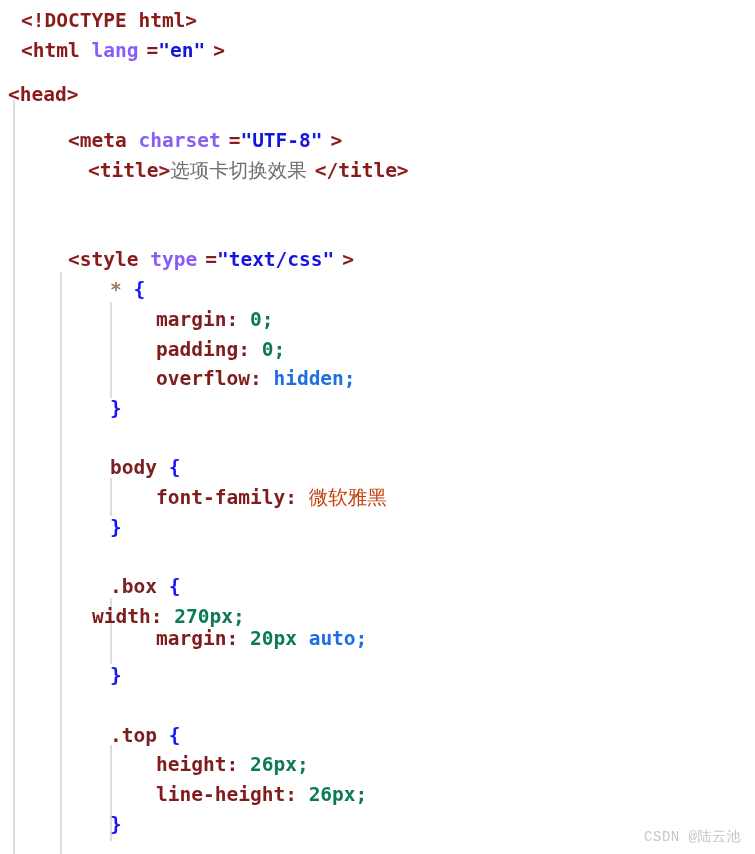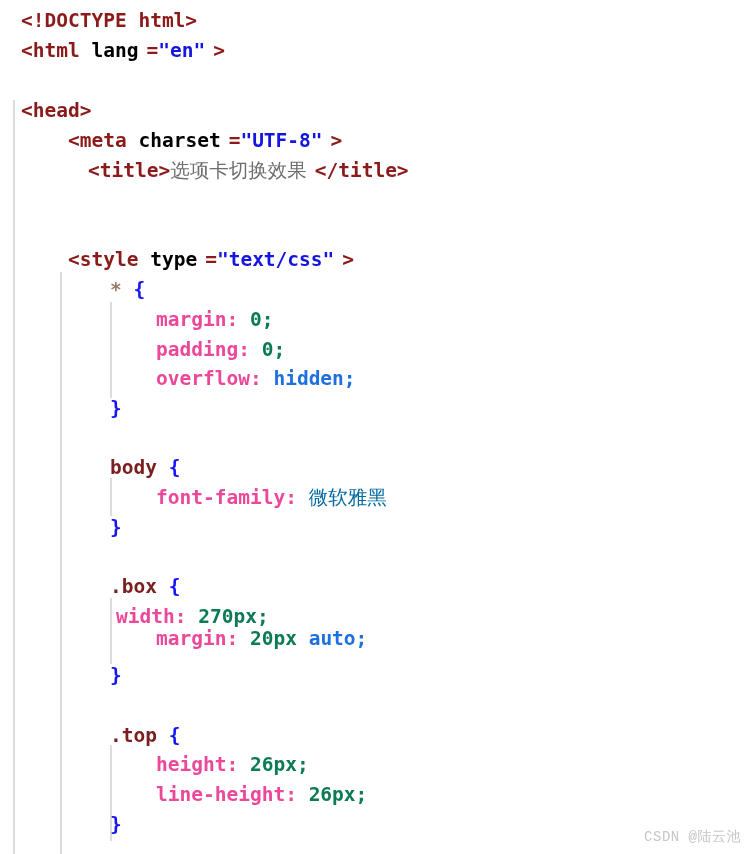--- a/index.html
+++ b/index.html
@@ -41,29 +41,29 @@
     height: 29.5px;
     line-height: 29.5px;
     white-space: pre;
     font-size: 19.5px;
     font-weight: bold;
     letter-spacing: 0px;
   }
 
   
   .t-tag      { color: #8b1a1a; margin-left: 8px; }
-  .t-attr     { color: #000000; }
+  .t-attr     { color: #8b5cf6; }
   .t-val      { color: #1515e0; }
   .t-sel      { color: #7a1f1f; }
   .t-star     { color: #9a7b6b; }
   .t-brace    { color: #1515f5; }
-  .t-prop     { color: #ec4899; }
+  .t-prop     { color: #7f1d1d; }
   .t-num      { color: #0b7a55; }
   .t-kw       { color: #1e6fe0; }
-  .t-cn       { color: #0369a1; font-family: "DejaVu Sans", "Liberation Sans", sans-serif; font-weight: normal; }
+  .t-cn       { color: #c2410c; font-family: "DejaVu Sans", "Liberation Sans", sans-serif; font-weight: normal; }
   .t-cntitle  { color: #6e6e6e; font-family: "DejaVu Sans", "Liberation Sans", sans-serif; font-weight: normal; }
 
   
   #watermark {
     position: absolute;
     right: 14px;
     bottom: 8px;
     font-family: Liberation Mono, monospace;
     font-size: 14px;
     color: #c6c6c6;
@@ -82,38 +82,38 @@
       <div class="indent-guide" style="left: 110px; top: 302px; height: 96px;"></div>
       <div class="indent-guide" style="left: 110px; top: 478px; height: 38px;"></div>
       <div class="indent-guide" style="left: 110px; top: 598px; height: 66px;"></div>
       <div class="indent-guide" style="left: 110px; top: 745px; height: 96px;"></div>
     </div>
 
   <div class="code-lines" id="code-lines">
       <div class="code-line" style="top: 6px; padding-left: 13px;"><span class="t-tag">&lt;!DOCTYPE html&gt;</span></div>
       <div class="code-line" style="top: 36px; padding-left: 13px;"><span class="t-tag">&lt;html </span><span class="t-attr">lang</span><span class="t-tag">=</span><span class="t-val">"en"</span><span class="t-tag">&gt;</span></div>
       <div class="code-line" style="top: 66px; padding-left: 13px;"></div>
-      <div class="code-line" style="top: 96px; padding-left: 13px;"><span class="t-tag">&lt;head&gt;</span></div>
+      <div class="code-line" style="top: 80px; "><span class="t-tag">&lt;head&gt;</span></div>
       <div class="code-line" style="top: 126px; padding-left: 60px;"><span class="t-tag">&lt;meta </span><span class="t-attr">charset</span><span class="t-tag">=</span><span class="t-val">"UTF-8"</span><span class="t-tag">&gt;</span></div>
       <div class="code-line" style="top: 156px; padding-left: 80px;"><span class="t-tag">&lt;title&gt;</span><span class="t-cntitle">选项卡切换效果</span><span class="t-tag">&lt;/title&gt;</span></div>
       <div class="code-line" style="top: 186px; padding-left: 60px;"></div>
       <div class="code-line" style="top: 216px; padding-left: 60px;"></div>
       <div class="code-line" style="top: 245px; padding-left: 60px;"><span class="t-tag">&lt;style </span><span class="t-attr">type</span><span class="t-tag">=</span><span class="t-val">"text/css"</span><span class="t-tag">&gt;</span></div>
       <div class="code-line" style="top: 275px; padding-left: 110px;"><span class="t-star">* </span><span class="t-brace">{</span></div>
       <div class="code-line" style="top: 305px; padding-left: 156px;"><span class="t-prop">margin</span><span class="t-prop">: </span><span class="t-num">0;</span></div>
       <div class="code-line" style="top: 335px; padding-left: 156px;"><span class="t-prop">padding</span><span class="t-prop">: </span><span class="t-num">0;</span></div>
       <div class="code-line" style="top: 364px; padding-left: 156px;"><span class="t-prop">overflow</span><span class="t-prop">: </span><span class="t-kw">hidden;</span></div>
       <div class="code-line" style="top: 394px; padding-left: 110px;"><span class="t-brace">}</span></div>
       <div class="code-line" style="top: 424px; padding-left: 110px;"></div>
       <div class="code-line" style="top: 453px; padding-left: 110px;"><span class="t-sel">body </span><span class="t-brace">{</span></div>
       <div class="code-line" style="top: 483px; padding-left: 156px;"><span class="t-prop">font-family</span><span class="t-prop">: </span><span class="t-cn">微软雅黑</span></div>
       <div class="code-line" style="top: 513px; padding-left: 110px;"><span class="t-brace">}</span></div>
       <div class="code-line" style="top: 543px; padding-left: 110px;"></div>
       <div class="code-line" style="top: 572px; padding-left: 110px;"><span class="t-sel">.box </span><span class="t-brace">{</span></div>
-      <div class="code-line" style="top: 602px; padding-left: 116px;"><span class="t-prop">width</span><span class="t-prop">: </span><span class="t-num">270px;</span></div>
+      <div class="code-line" style="top: 602px; padding-left: 92px;"><span class="t-prop">width</span><span class="t-prop">: </span><span class="t-num">270px;</span></div>
       <div class="code-line" style="top: 624px; padding-left: 156px;"><span class="t-prop">margin</span><span class="t-prop">: </span><span class="t-num">20px </span><span class="t-kw">auto;</span></div>
       <div class="code-line" style="top: 661px; padding-left: 110px;"><span class="t-brace">}</span></div>
       <div class="code-line" style="top: 691px; padding-left: 110px;"></div>
       <div class="code-line" style="top: 721px; padding-left: 110px;"><span class="t-sel">.top </span><span class="t-brace">{</span></div>
       <div class="code-line" style="top: 750px; padding-left: 156px;"><span class="t-prop">height</span><span class="t-prop">: </span><span class="t-num">26px;</span></div>
       <div class="code-line" style="top: 780px; padding-left: 156px;"><span class="t-prop">line-height</span><span class="t-prop">: </span><span class="t-num">26px;</span></div>
       <div class="code-line" style="top: 810px; padding-left: 110px;"><span class="t-brace">}</span></div>
     </div>
 
   <div id="watermark">CSDN @陆云池</div>

